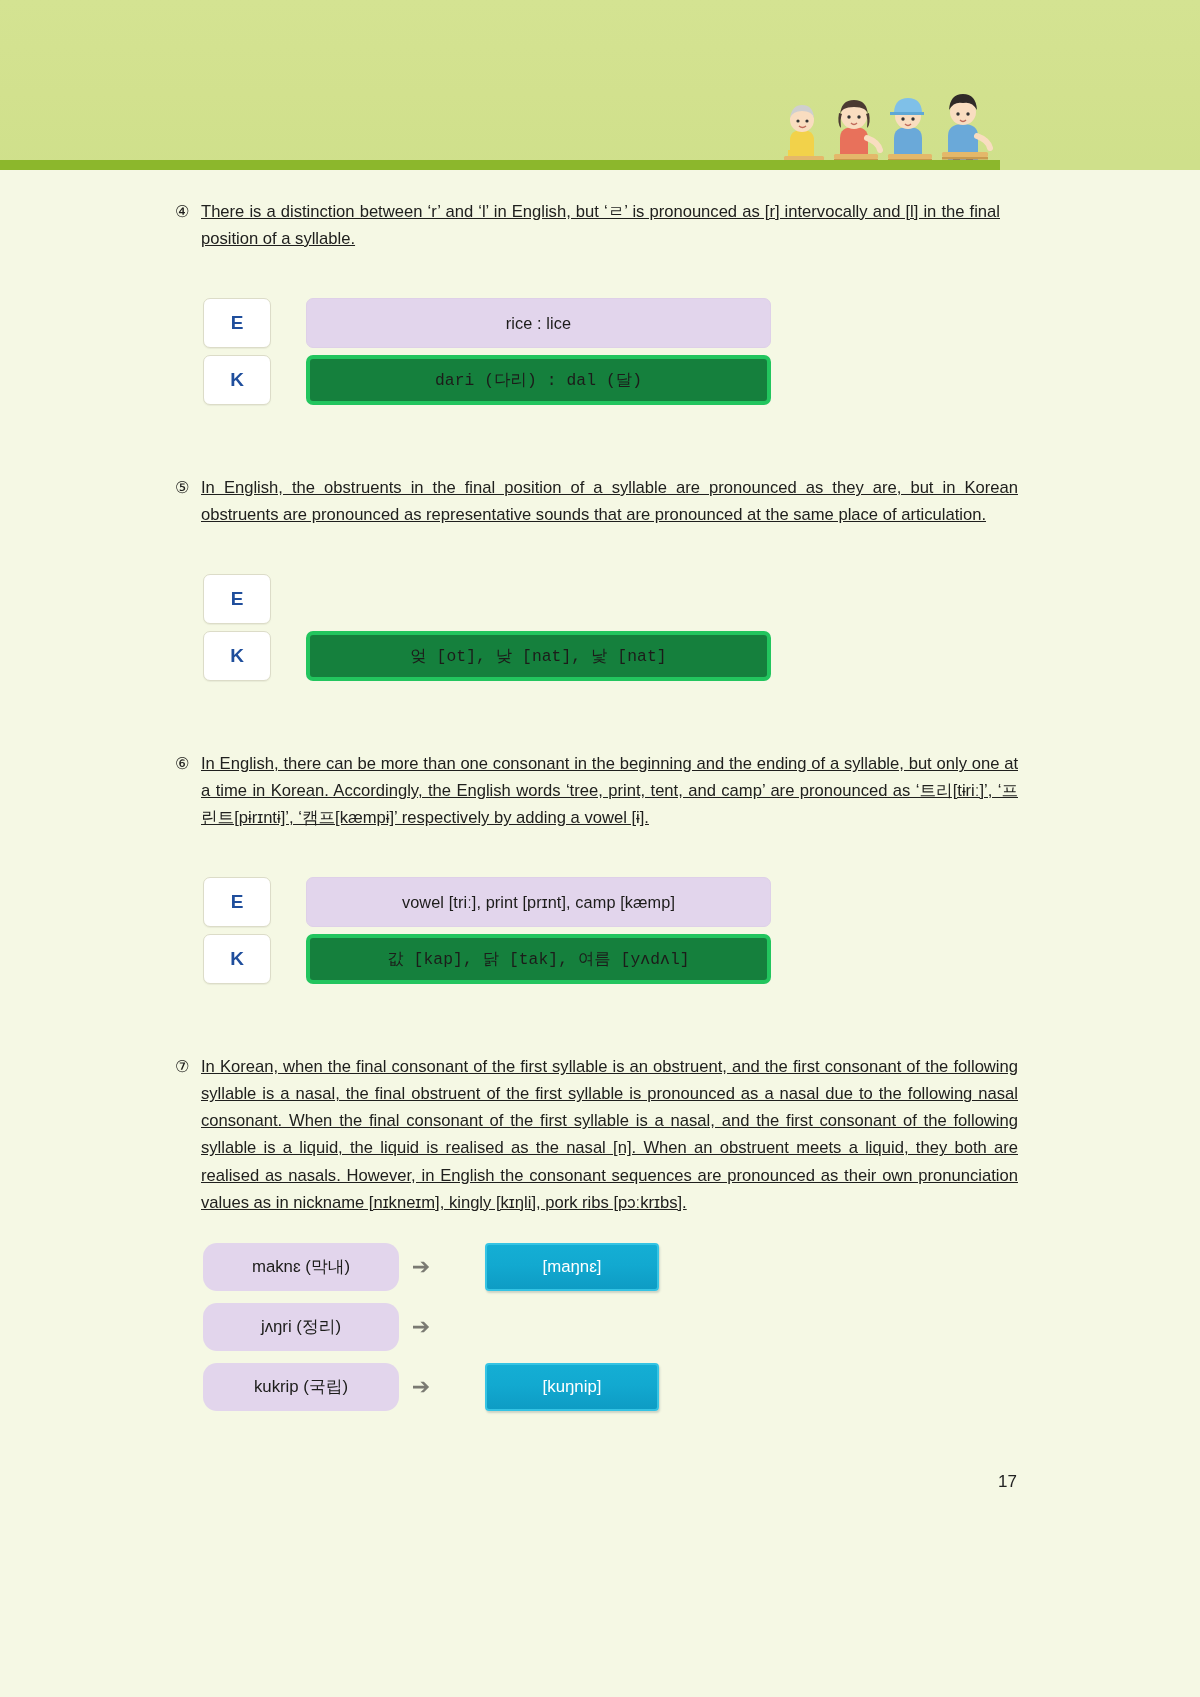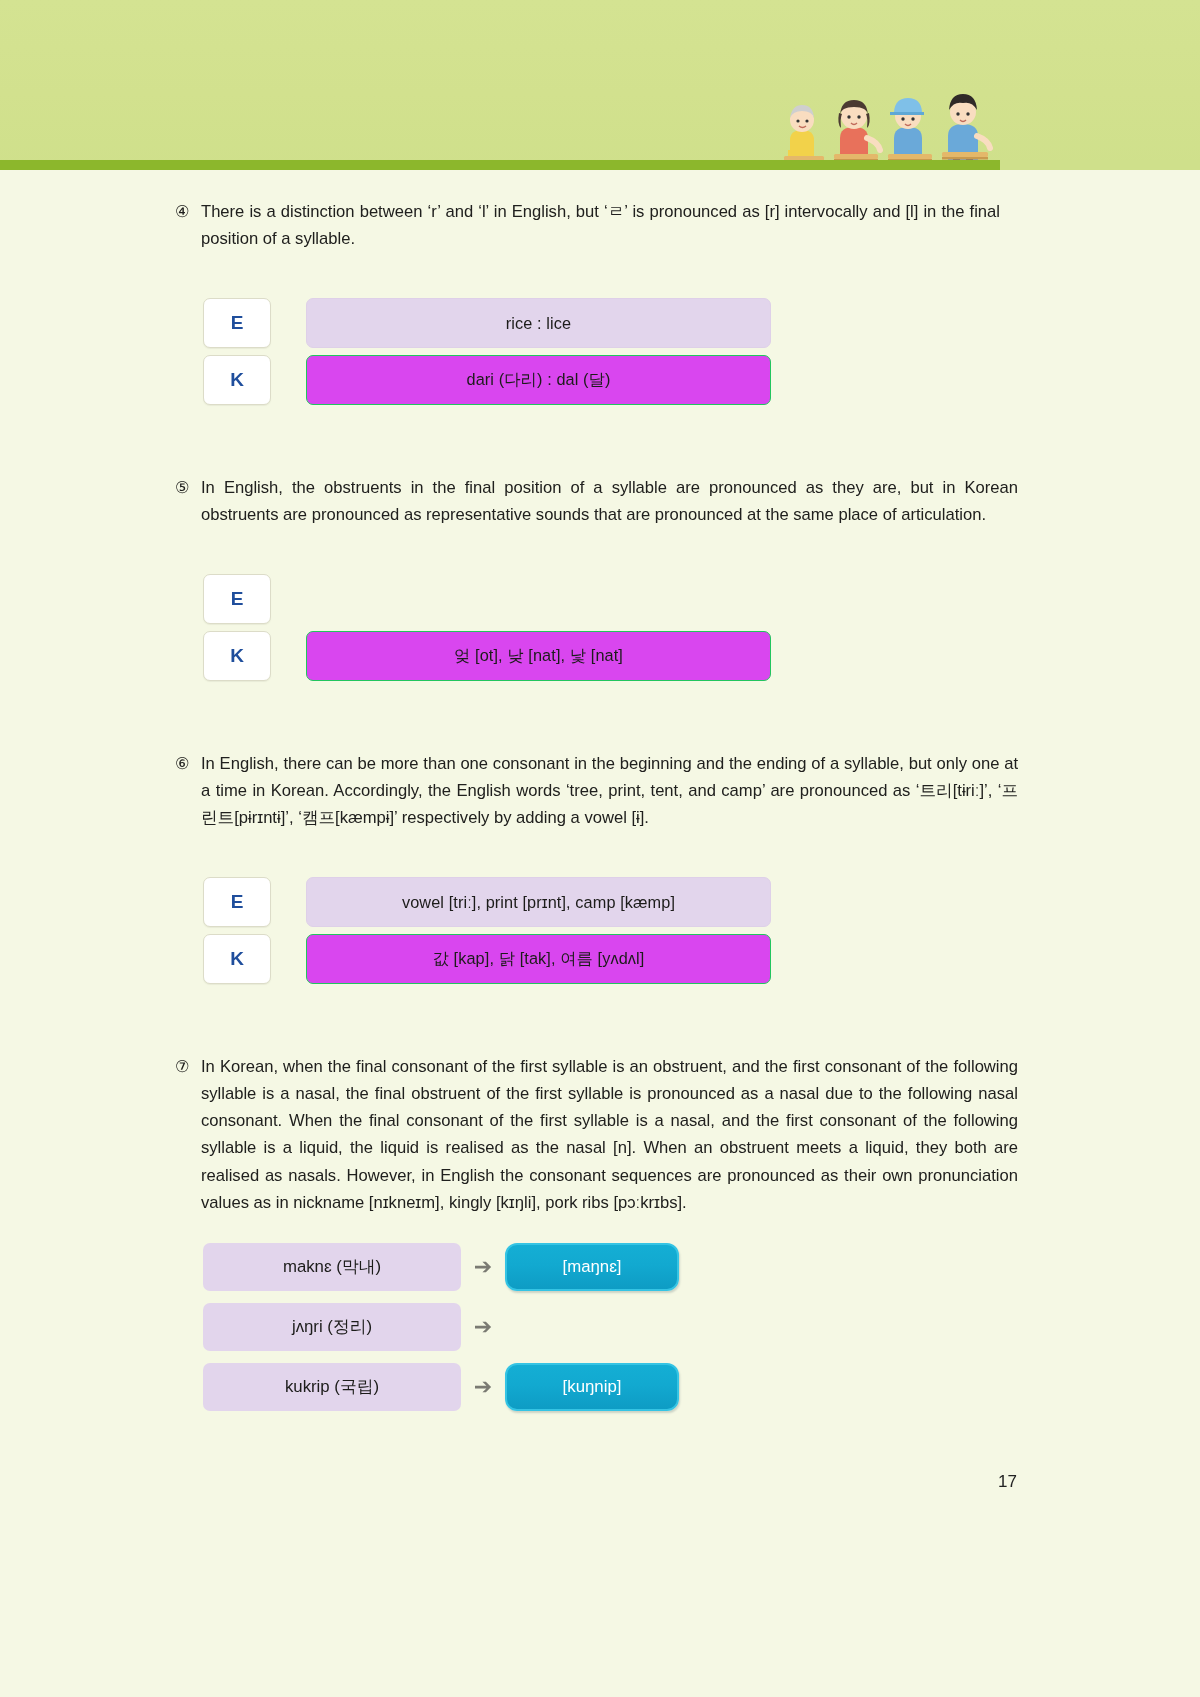--- a/index.html
+++ b/index.html
@@ -68,20 +68,21 @@
     width: 22px;
     margin-right: 4px;
     font-size: 16.2px;
     line-height: 1.63;
     color: #20201e;
   }
   .para .ptext {
     flex: 1 1 auto;
     text-align: justify;
     text-justify: inter-word;
+    text-decoration: underline;
   }
   .para.wide { padding-right: 182px; }
 
   
   .ek-table {
     margin: 0;
     padding-left: 203px;
   }
   .ek-row {
     display: flex;
@@ -113,66 +114,68 @@
     justify-content: center;
     font-size: 16.3px;
     color: #1c1c1a;
     letter-spacing: 0.1px;
   }
   .ek-body.e {
     background: #e2d5ec;
     border: 1px solid #ded0e8;
   }
   .ek-body.k {
-    background: #d946ef;
-    border: 1px solid #22c55e;
+    background: #15803d;
+    border: 4px solid #22c55e;
+    font-family: Liberation Mono, monospace;
   }
 
   
   .flow {
     padding-left: 203px;
     margin-top: 27px;
   }
   .flow-row {
     display: flex;
     align-items: center;
     margin-bottom: 12px;
   }
   .flow-src {
-    width: 258px;
+    width: 196px;
     height: 48px;
     background: #e2d5ec;
-    border-radius: 7px;
+    border-radius: 14px;
     display: flex;
     align-items: center;
     justify-content: center;
     font-size: 16.8px;
     color: #1c1c1a;
   }
   .flow-arrow {
     width: 44px;
     display: flex;
     align-items: center;
     justify-content: center;
     color: #7a7a72;
     font-size: 22px;
     line-height: 1;
   }
   .flow-dst {
     width: 174px;
     height: 48px;
     background: linear-gradient(180deg, #14aed4 0%, #12a9d0 45%, #0e9cc4 100%);
     border: 2px solid #35c4e4;
-    border-radius: 12px;
+    border-radius: 4px;
     display: flex;
     align-items: center;
     justify-content: center;
     font-size: 16.8px;
     color: #ffffff;
     box-shadow: 1px 2px 2px rgba(60,80,90,0.22);
+    margin-left: 42px;
   }
 
   .gap-a { height: 46px; }
   .gap-b { height: 62px; }
   .gap-c { height: 28px; }
 
   .page-number {
     position: absolute;
     top: 1472px;
     left: 13px;

